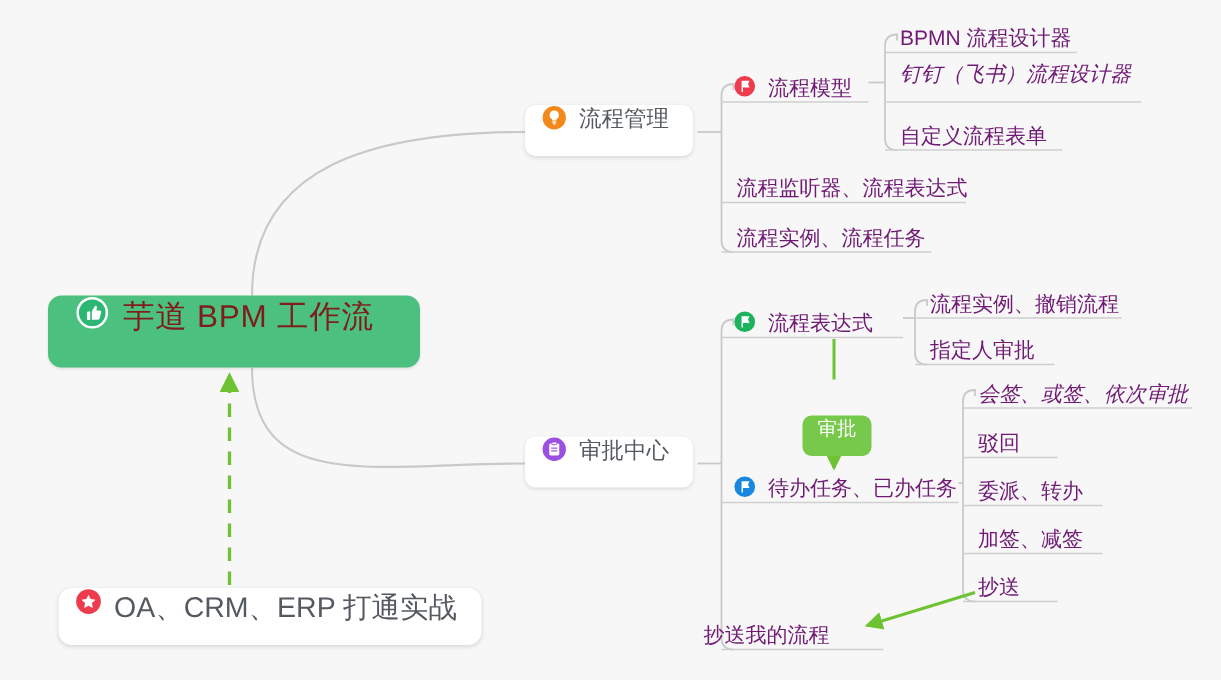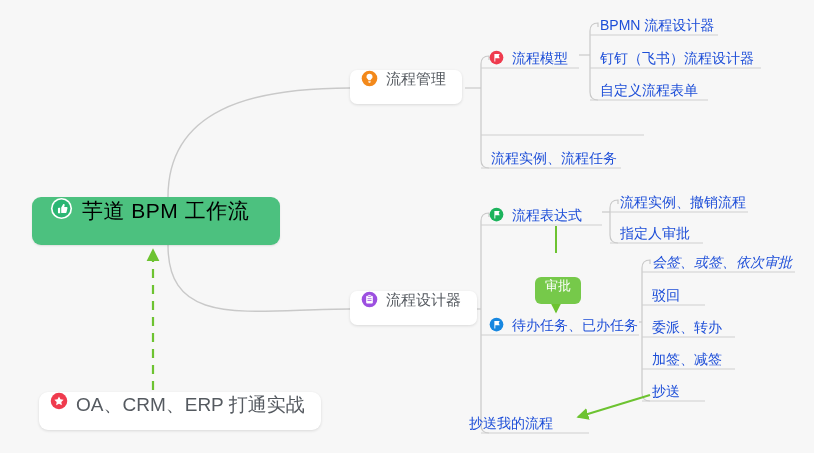--- a/index.html
+++ b/index.html
@@ -29,40 +29,40 @@
     display: flex;
     align-items: flex-start;
     white-space: nowrap;
   }
   
   .root {
     background: #4cc17f;
     border-radius: 9px;
     padding: 0 18px;
     height: 48px;
-    color: #000000;
+    color: #7f1d1d;
     font-size: 21px;
     letter-spacing: .5px;
     box-shadow: 0 1px 2px rgba(0,0,0,.10);
   }
   .root .label { margin-left: 9px; }
   
   .card {
     background: #ffffff;
     border-radius: 7px;
     padding: 0 16px 0 11px;
     height: 34px;
     color: #555a60;
     font-size: 15px;
     box-shadow: 0 1px 3px rgba(0,0,0,.12);
   }
   .card .label { margin-left: 8px; }
   
   .leaf {
-    color: #1d4ed8;
+    color: #701a75;
     font-size: 14px;
     height: 27px;
     padding: 0 6px 0 4px;
     align-items: flex-end;
     padding-bottom: 3px;
     text-align: center;
   }
   .leaf .label { line-height: 1; }
   .leaf.with-icon { padding-left: 2px; }
   .leaf.with-icon .label { margin-left: 8px; }
@@ -173,42 +173,45 @@
         <circle cx="12" cy="12" r="11" fill="#ef3b4e"></circle>
         <path d="M8.6 6.2v12h1.5v-5h7l-1.6-3.5 1.6-3.5z" fill="#ffffff"></path>
       </svg>
     </span>
     <span class="label">流程模型</span>
   </div>
 
   <div class="node leaf" style="left:596px; top:8px;">
     <span class="label">BPMN 流程设计器</span>
   </div>
-  <div class="node leaf" style="left:596px; top:41px;">
+  <div class="node leaf" style="left:596px; top:32px;font-style:italic;">
     <span class="label">钉钉（飞书）流程设计器</span>
   </div>
   <div class="node leaf" style="left:596px; top:73px;">
     <span class="label">自定义流程表单</span>
   </div>
 
+  <div class="node leaf" style="left:487px; top:108px;">
+    <span class="label">流程监听器、流程表达式</span>
+  </div>
   <div class="node leaf" style="left:487px; top:141px;">
     <span class="label">流程实例、流程任务</span>
   </div>
 
   <div class="node card" style="left:350px; top:291px; height:34px;">
     <span class="ico">
       <svg width="17" height="17" viewBox="0 0 24 24">
         <circle cx="12" cy="12" r="11" fill="#9c4fe0"></circle>
         <rect x="7.3" y="6.6" width="9.4" height="11.2" rx="1.4" fill="#ffffff"></rect>
         <rect x="9.6" y="5.2" width="4.8" height="2.6" rx="1.1" fill="#ffffff" stroke="#9c4fe0" stroke-width=".9"></rect>
         <rect x="9.1" y="10.4" width="5.8" height="1.1" fill="#9c4fe0"></rect>
         <rect x="9.1" y="13" width="5.8" height="1.1" fill="#9c4fe0"></rect>
       </svg>
     </span>
-    <span class="label">流程设计器</span>
+    <span class="label">审批中心</span>
   </div>
 
   <div class="node leaf with-icon" style="left:487px; top:198px;">
     <span class="ico">
       <svg width="15" height="15" viewBox="0 0 24 24">
         <circle cx="12" cy="12" r="11" fill="#1cb35c"></circle>
         <path d="M8.6 6.2v12h1.5v-5h7l-1.6-3.5 1.6-3.5z" fill="#ffffff"></path>
       </svg>
     </span>
     <span class="label">流程表达式</span>

